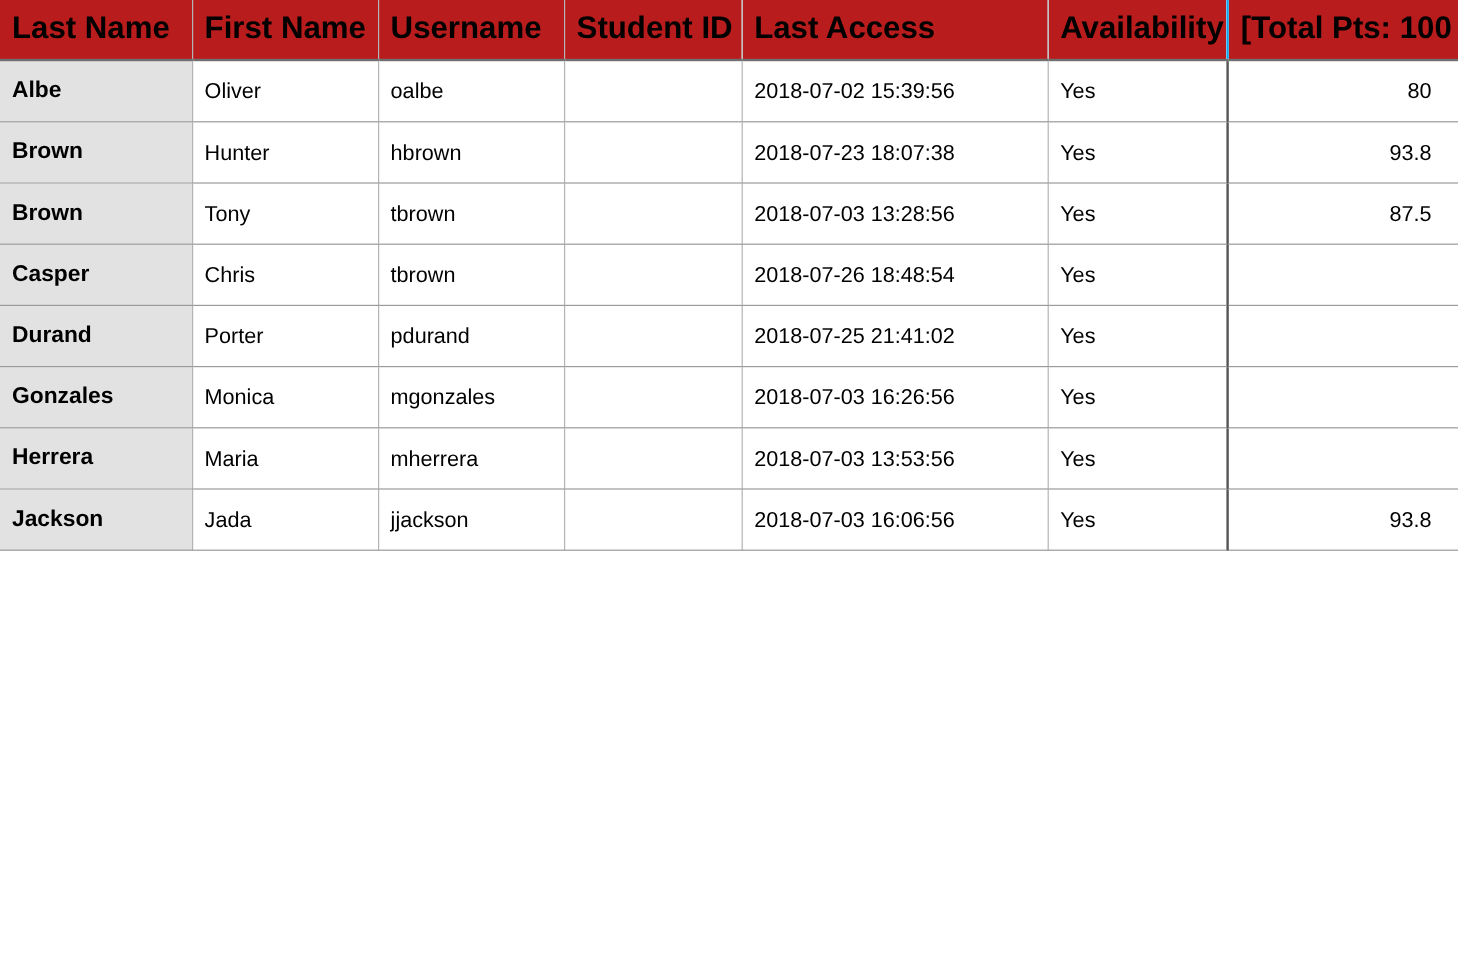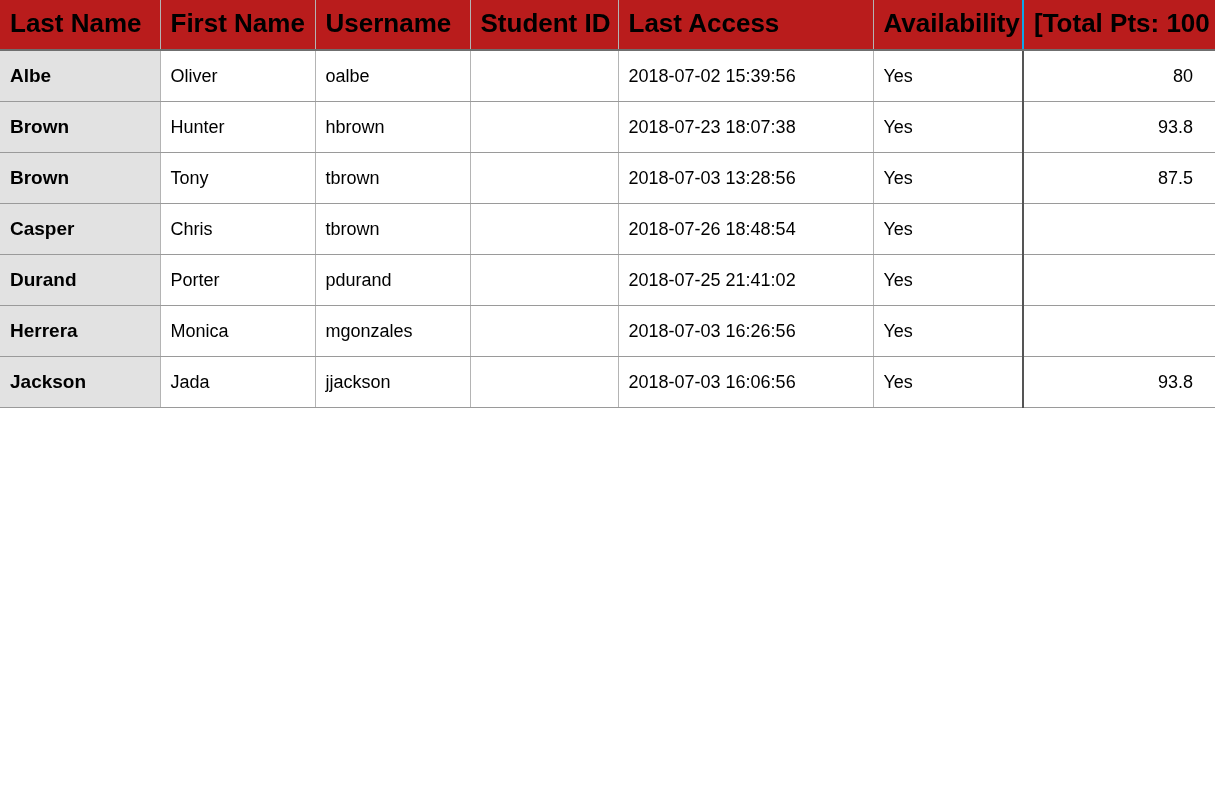--- a/index.html
+++ b/index.html
@@ -134,25 +134,34 @@
       <tr>
         <td class="cell-last">Durand</td>
         <td>Porter</td>
         <td>pdurand</td>
         <td></td>
         <td>2018-07-25 21:41:02</td>
         <td>Yes</td>
         <td class="cell-total"></td>
       </tr>
       <tr>
-        <td class="cell-last">Herrera</td>
+        <td class="cell-last">Gonzales</td>
         <td>Monica</td>
         <td>mgonzales</td>
         <td></td>
         <td>2018-07-03 16:26:56</td>
+        <td>Yes</td>
+        <td class="cell-total"></td>
+      </tr>
+      <tr>
+        <td class="cell-last">Herrera</td>
+        <td>Maria</td>
+        <td>mherrera</td>
+        <td></td>
+        <td>2018-07-03 13:53:56</td>
         <td>Yes</td>
         <td class="cell-total"></td>
       </tr>
       <tr>
         <td class="cell-last">Jackson</td>
         <td>Jada</td>
         <td>jjackson</td>
         <td></td>
         <td>2018-07-03 16:06:56</td>
         <td>Yes</td>

